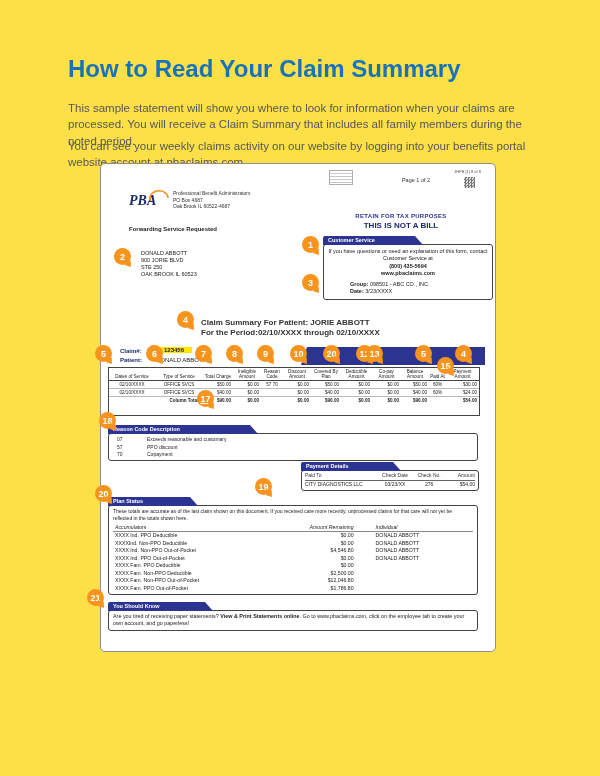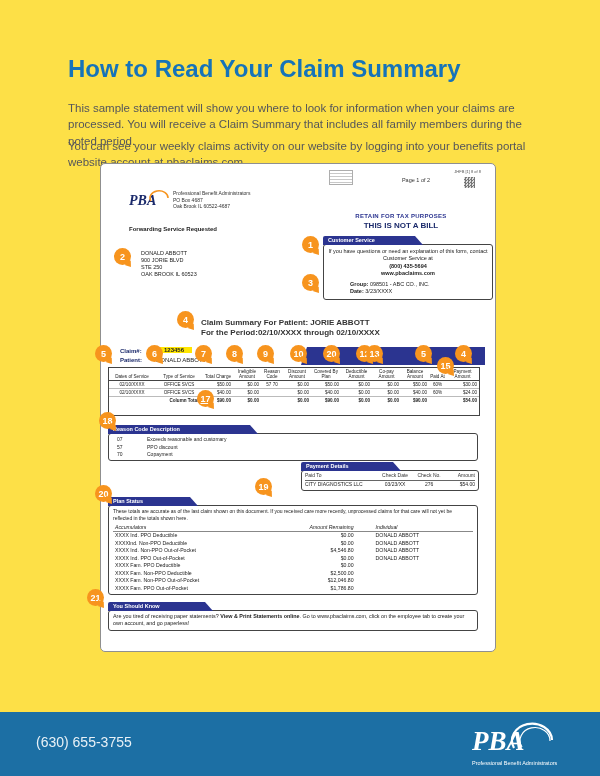--- a/index.html
+++ b/index.html
@@ -371,25 +371,14 @@
   <div class="co" style="left:366px;top:345px;">13</div>
   <div class="co" style="left:415px;top:345px;">5</div>
   <div class="co" style="left:437px;top:345px;margin-top:12px;">15</div>
   <div class="co" style="left:455px;top:345px;">4</div>
   <div class="co" style="left:197px;top:390px;text-decoration:underline;">17</div>
   <div class="co" style="left:99px;top:412px;">18</div>
   <div class="co" style="left:255px;top:450px;margin-top:28px;">19</div>
   <div class="co" style="left:95px;top:485px;">20</div>
   <div class="co" style="left:87px;top:589px;">21</div>
 
-  <div class="footer">
-    <div class="footer-phone">(630) 655-3755</div>
-    <div class="footer-logo">
-      <span class="footer-pba">PBA</span>
-      <svg width="48" height="40" viewBox="0 0 48 40">
-        <path d="M4 34 A 20 17 0 1 1 42 26" fill="none" stroke="#ffffff" stroke-width="2.2"></path>
-        <path d="M12 33 A 15 13 0 1 1 40 27" fill="none" stroke="#ffffff" stroke-width="1.2"></path>
-      </svg>
-      <div class="footer-sub">Professional Benefit Administrators</div>
-    </div>
-  </div>
 
 </div>
 
 </body></html>

